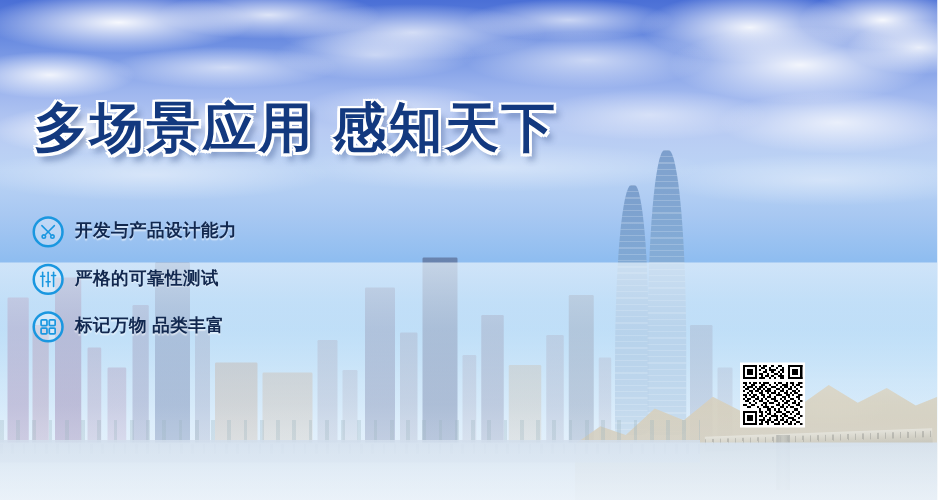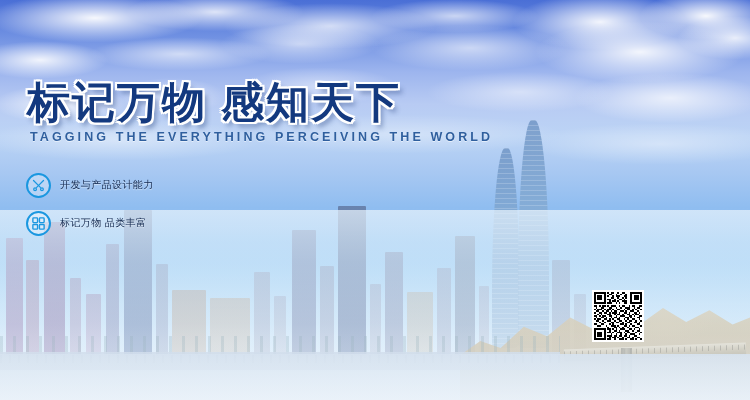--- a/index.html
+++ b/index.html
@@ -150,23 +150,24 @@
   .ficon{
     width:25px;height:25px;flex:0 0 25px;margin-right:9px;
     border-radius:50%;
     border:2px solid #1a97e0;
     background:rgba(255,255,255,.30);
     display:flex;align-items:center;justify-content:center;
     box-sizing:border-box;
   }
   .ficon svg{display:block;}
   .ftext{
-    font-size:10px;color:#12284f;white-space:nowrap;
+    font-size:14px;color:#12284f;white-space:nowrap;
     letter-spacing:.4px;
     text-shadow:0 1px 1px rgba(255,255,255,.6);
+    font-weight:bold;
   }
 
   
   .qr{
     position:absolute;left:592px;top:290px;width:52px;height:52px;
     background:#fff;padding:2px;box-sizing:border-box;
   }
   .qr svg{display:block;}
 </style>
 </head>
@@ -214,39 +215,51 @@
     <div class="rock"></div>
     <div class="pier"></div>
     <div class="pylon"></div>
 
     <div class="palms"></div>
     <div class="quay"></div>
     <div class="water"></div>
     <div class="citywash"></div>
   </div>
 
-  <div class="title">标记万物 感知天下</div>
-  <div class="subtitle">TAGGING THE EVERYTHING PERCEIVING THE WORLD</div>
+  <div class="title">多场景应用 感知天下</div>
 
   <div class="features">
 
     <div class="col colL">
 
       <div class="feat">
         <span class="ficon">
           <svg width="15" height="15" viewBox="0 0 24 24" fill="none" stroke="#1a97e0" stroke-width="2" stroke-linecap="round">
             <path d="M4 4 L15 15"></path>
               <path d="M20 4 L9 15"></path>
             <circle cx="6.5" cy="18" r="2.2"></circle>
               <circle cx="17.5" cy="18" r="2.2"></circle>
           </svg>
         </span>
         <span class="ftext">开发与产品设计能力</span>
       </div>
 
+      <div class="feat">
+        <span class="ficon">
+          <svg width="15" height="15" viewBox="0 0 24 24" fill="none" stroke="#1a97e0" stroke-width="2" stroke-linecap="round">
+            <path d="M5 3 V21"></path>
+              <path d="M12 3 V21"></path>
+              <path d="M19 3 V21"></path>
+            <path d="M2.4 8 H7.6"></path>
+              <path d="M9.4 15 H14.6"></path>
+              <path d="M16.4 7 H21.6"></path>
+          </svg>
+        </span>
+        <span class="ftext">严格的可靠性测试</span>
+      </div>
 
       <div class="feat">
         <span class="ficon">
           <svg width="15" height="15" viewBox="0 0 24 24" fill="none" stroke="#1a97e0" stroke-width="2.2">
             <rect x="3" y="3" width="7.5" height="7.5" rx="1.2"></rect>
             <rect x="13.5" y="3" width="7.5" height="7.5" rx="1.2"></rect>
             <rect x="3" y="13.5" width="7.5" height="7.5" rx="1.2"></rect>
             <rect x="13.5" y="13.5" width="7.5" height="7.5" rx="1.2"></rect>
           </svg>
         </span>

